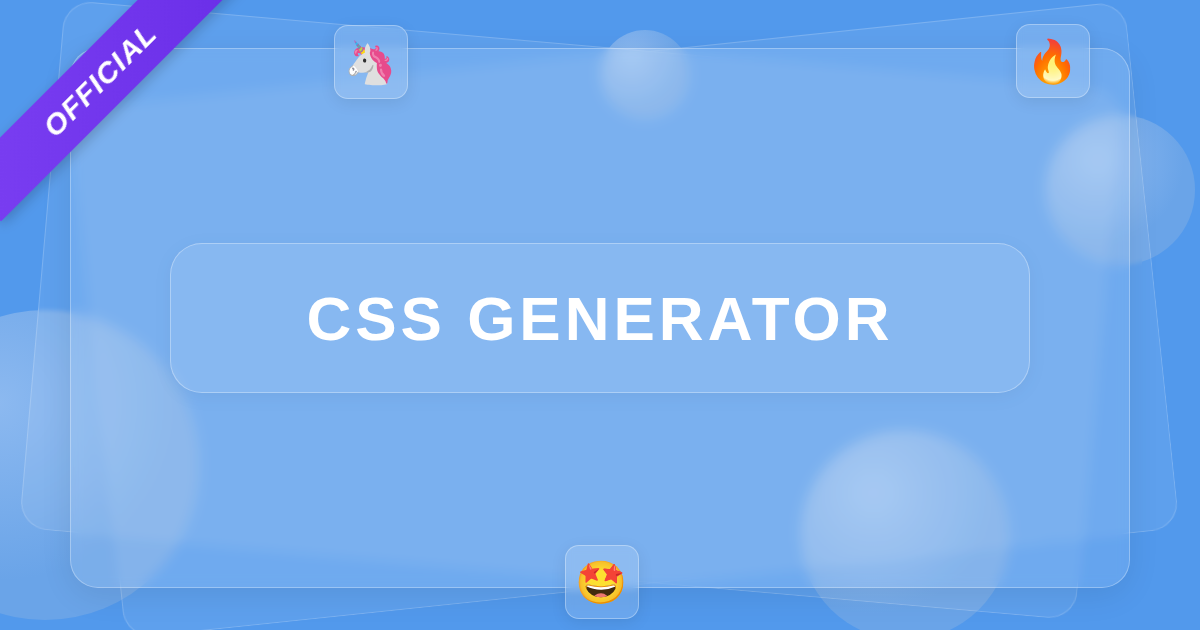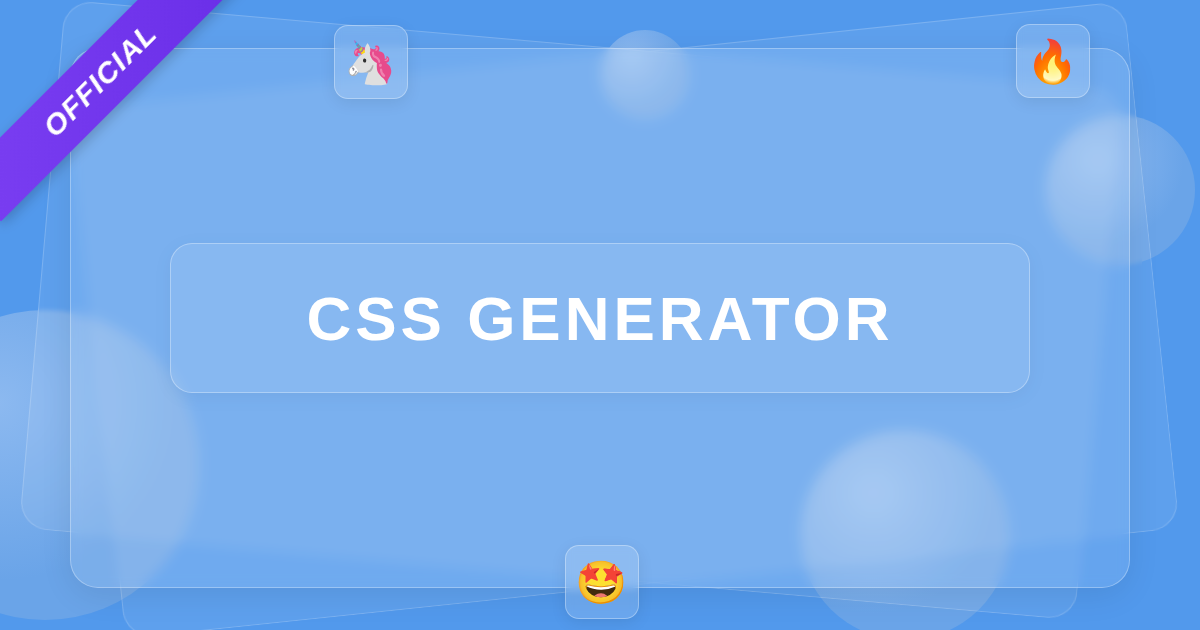--- a/index.html
+++ b/index.html
@@ -55,21 +55,21 @@
       color: #ffffff;
       letter-spacing: -2px;
       margin-bottom: 30px;
       text-shadow: 0 2px 4px rgba(0,0,0,0.06);
     }
     .subtitle-box {
       width: 860px;
       height: 150px;
       background: rgba(255,255,255,0.1);
       border: 1px solid rgba(255,255,255,0.32);
-      border-radius: 22px;
+      border-radius: 32px;
       display: flex;
       align-items: center;
       justify-content: center;
       box-shadow: 0 4px 20px rgba(0,0,0,0.05);
     }
     .subtitle {
       font-size: 62px;
       font-weight: 700;
       color: #ffffff;
       letter-spacing: 4px;

